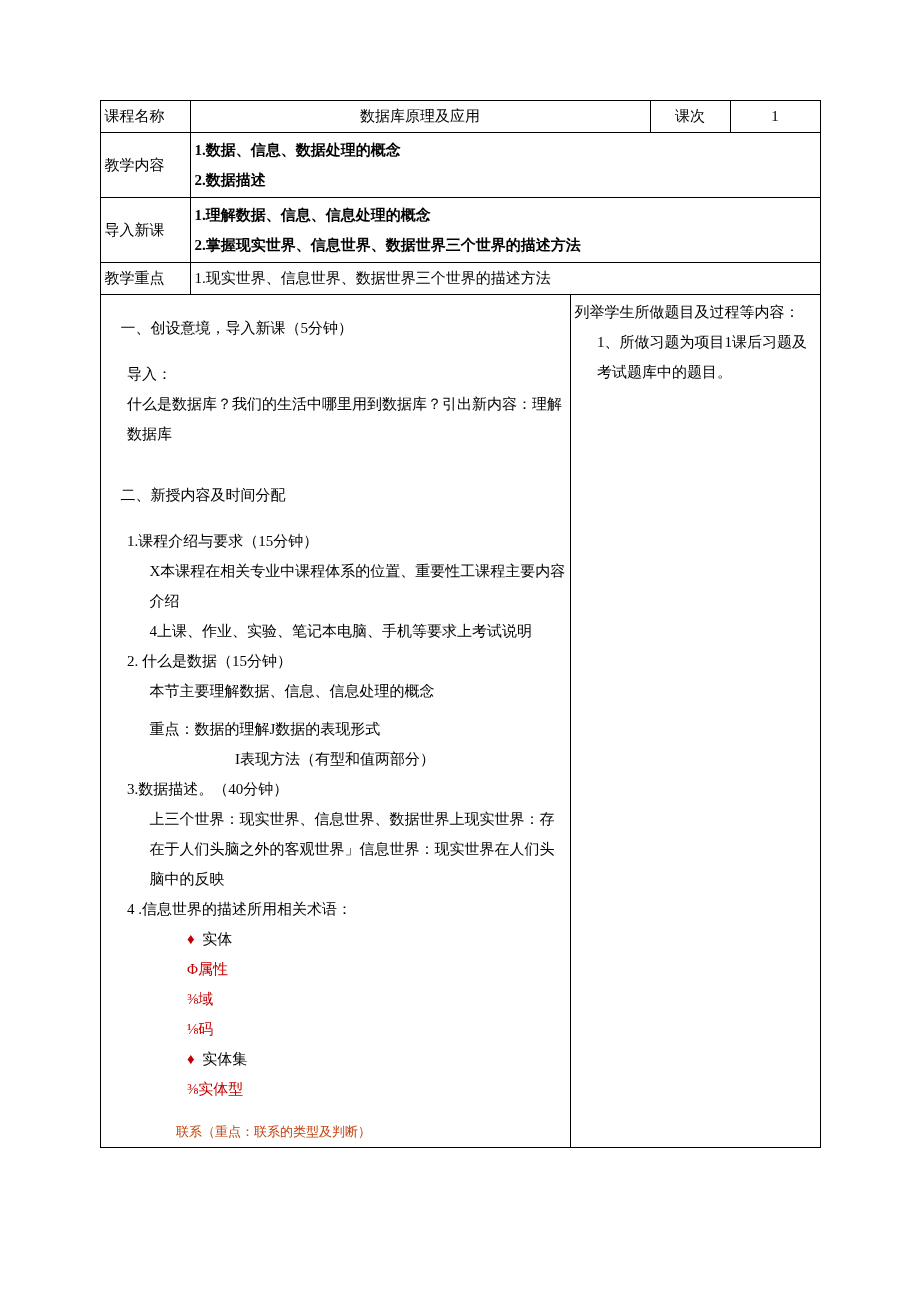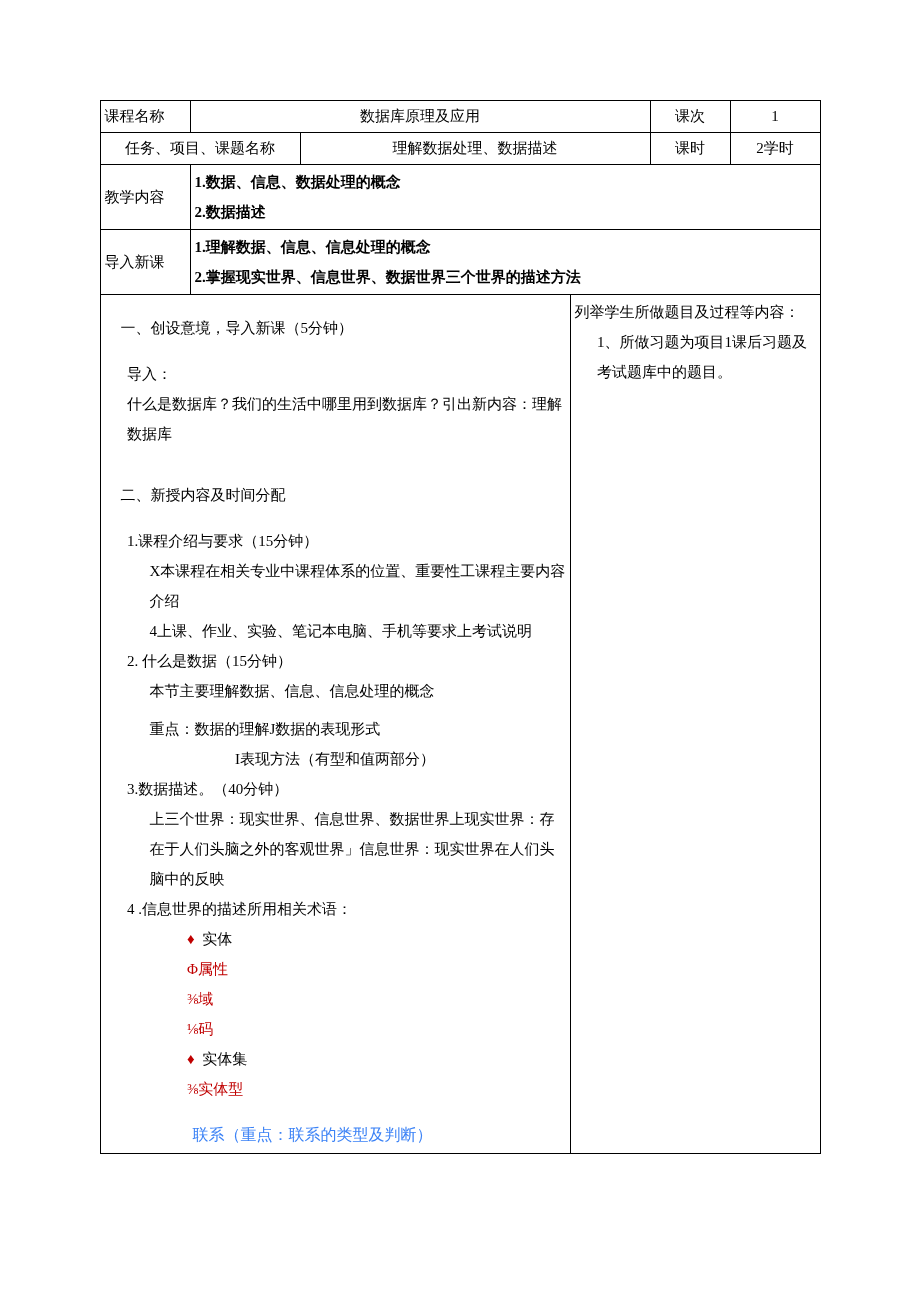--- a/index.html
+++ b/index.html
@@ -33,21 +33,21 @@
   .label-cell { vertical-align: middle; }
   .multi-line { line-height: 2; padding: 4px 6px; font-weight: bold; }
   .activity-cell { padding: 4px 6px; line-height: 2; }
   .activity-section { margin: 16px; }
   .indent-1 { padding-left: 1.5em; }
   .indent-2 { padding-left: 3em; }
   .indent-bullet { padding-left: 5.5em; }
   .bullet-red { color: #c00000; font-family: Arial, sans-serif; margin-right: 0.5em; }
   .red { color: #c00000; }
   .gap { height: 1em; }
-  .cutoff { color: #3b82f6; padding-left: 5.5em; font-size: 16px; }
+  .cutoff { color: #c2410c; padding-left: 5.5em; font-size: 13px; }
   .header-row td { vertical-align: middle; }
 </style>
 </head>
 <body>
 
 <div class="page">
 <table class="lesson">
   <colgroup>
     <col style="width:90px">
     <col style="width:110px">
@@ -58,43 +58,41 @@
   </colgroup>
 
   <tbody>
         <tr class="header-row">
     <td class="label-cell">课程名称</td>
     <td colspan="3" class="center">数据库原理及应用</td>
     <td class="center">课次</td>
     <td class="center">1</td>
   </tr>
 
-  <tr class="header-row">
-    <td colspan="2" class="center">任务、项目、课题名称</td>
-    <td colspan="2" class="center">理解数据处理、数据描述</td>
-    <td class="center">课时</td>
-    <td class="center">2学时</td>
-  </tr>
 
   <tr>
     <td class="label-cell" style="vertical-align:middle">教学内容</td>
     <td colspan="5" class="multi-line">
       <div>1.数据、信息、数据处理的概念</div>
       <div>2.数据描述</div>
     </td>
   </tr>
 
   <tr>
     <td class="label-cell" style="vertical-align:middle">导入新课</td>
     <td colspan="5" class="multi-line">
       <div>1.理解数据、信息、信息处理的概念</div>
       <div>2.掌握现实世界、信息世界、数据世界三个世界的描述方法</div>
     </td>
   </tr>
 
+  <tr>
+    <td class="label-cell">教学重点</td>
+    <td colspan="5">1.现实世界、信息世界、数据世界三个世界的描述方法</td>
+  </tr>
 
 
 
   <tr>
     <td colspan="3" class="activity-cell">
       <div class="activity-section">一、创设意境，导入新课（5分钟）</div>
       <div class="indent-1">导入：</div>
       <div class="indent-1">什么是数据库？我们的生活中哪里用到数据库？引出新内容：理解数据库</div>
       <div class="gap"></div>
 

